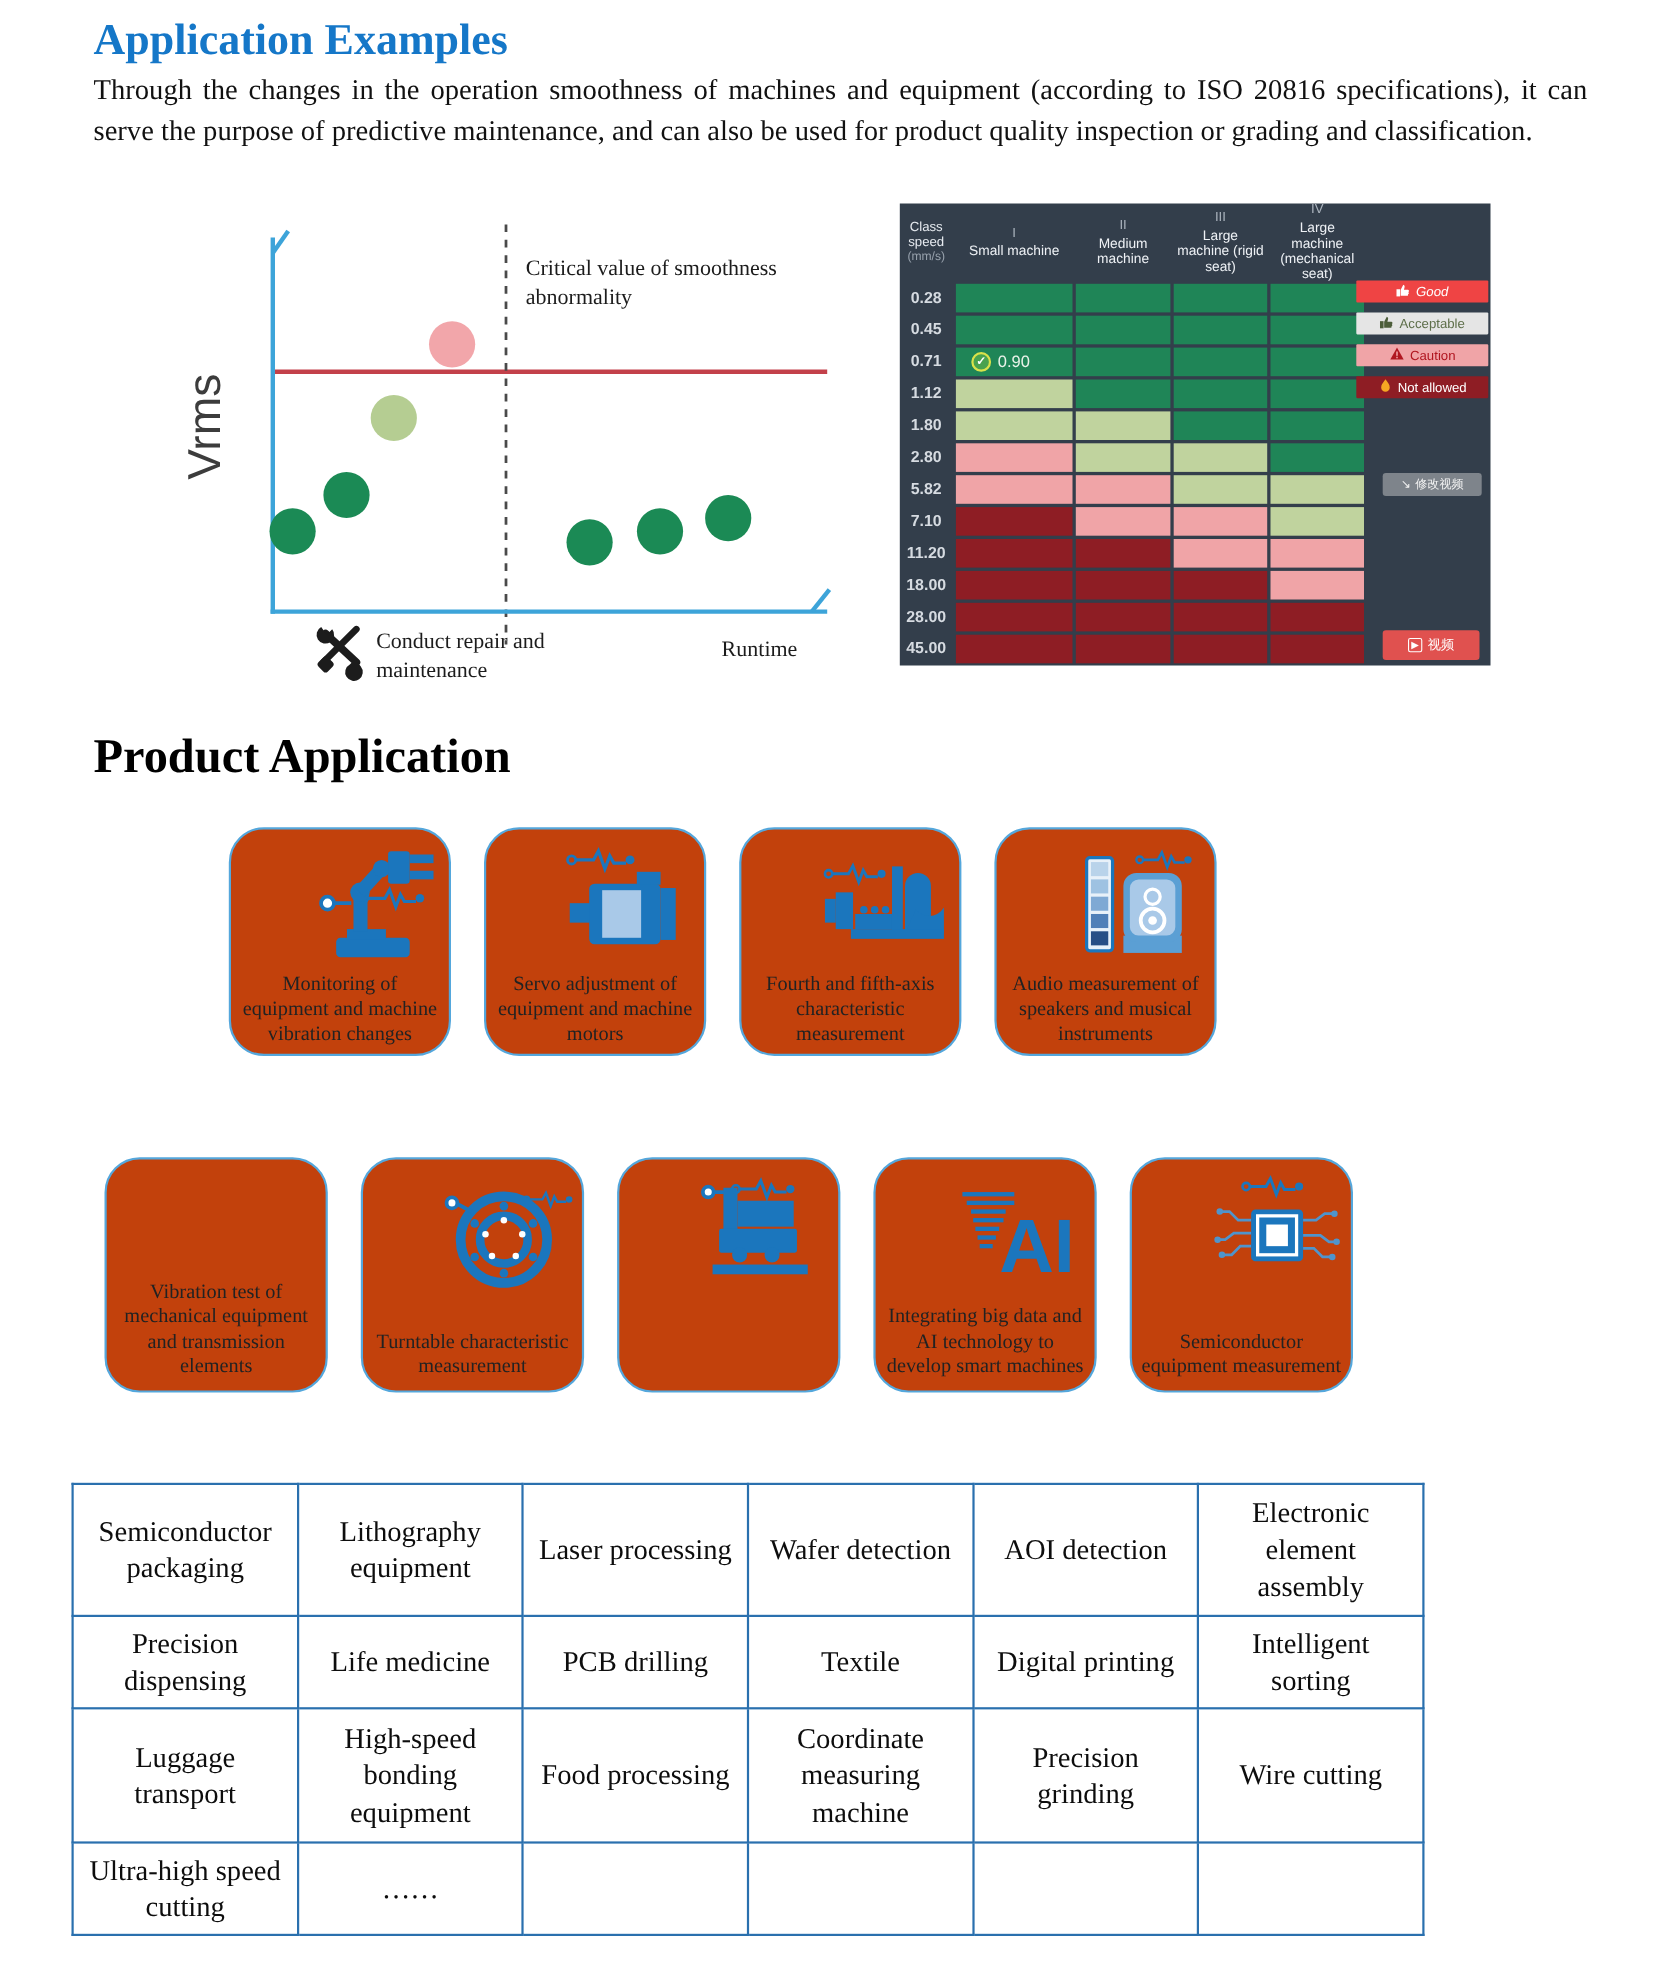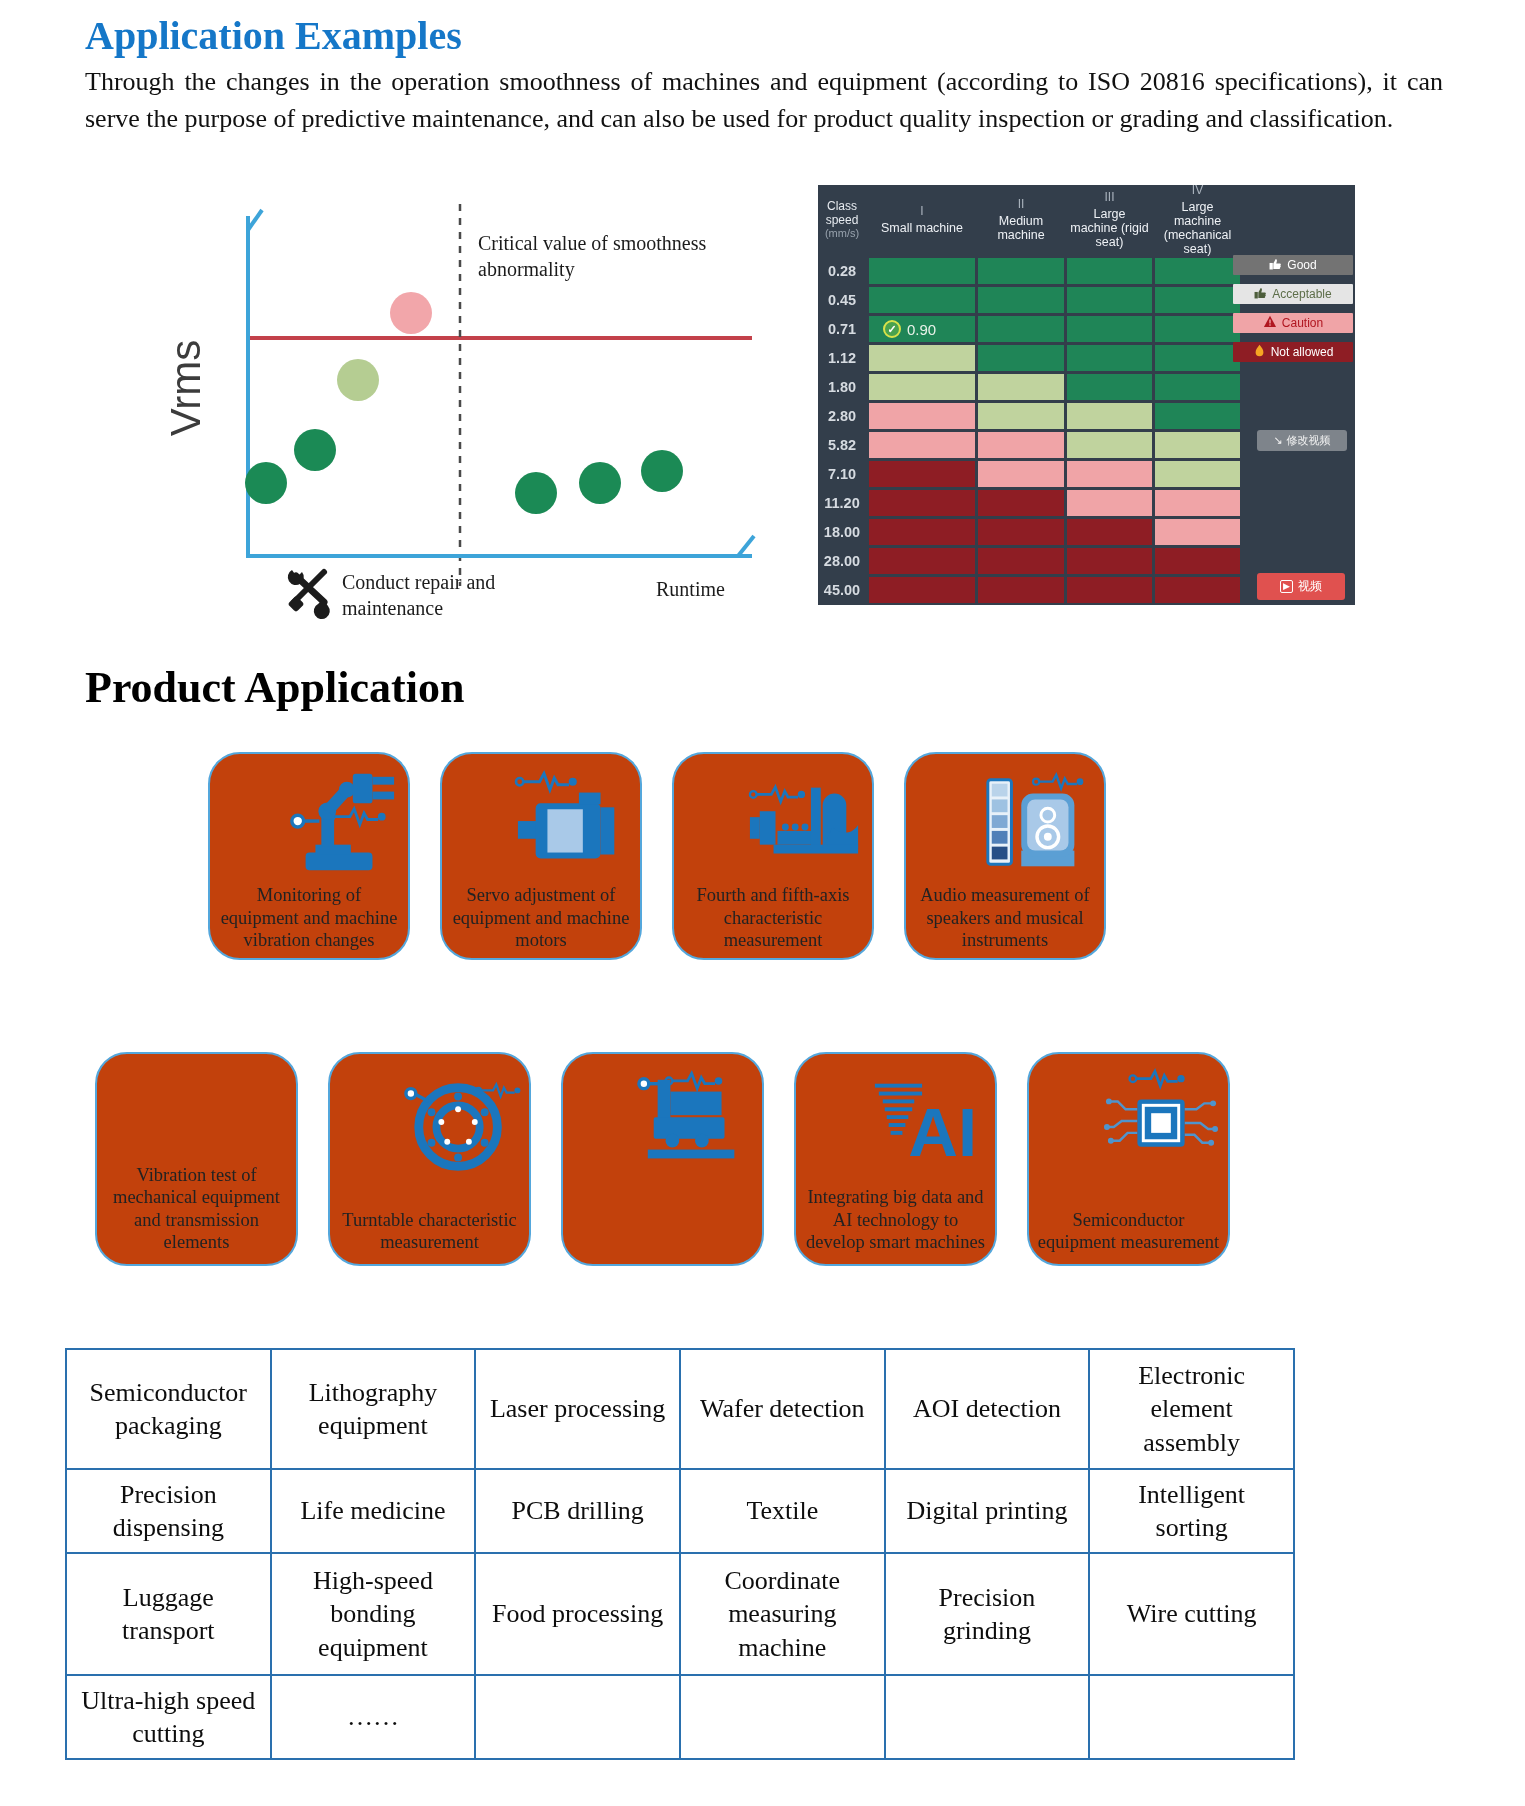--- a/index.html
+++ b/index.html
@@ -182,21 +182,21 @@
         <div class="sev-cell sev-N"></div>
         <div class="sev-cell sev-N"></div>
         <div class="sev-cell sev-N"></div>
         <div class="sev-label">45.00</div>
         <div class="sev-cell sev-N"></div>
         <div class="sev-cell sev-N"></div>
         <div class="sev-cell sev-N"></div>
         <div class="sev-cell sev-N"></div>
       </div>
     <div class="sev-legend" id="sev-legend">
-        <div class="sev-badge" style="background:#737373;color:#fff;">
+        <div class="sev-badge" style="background:#ef4444;color:#fff;font-style:italic;">
           <span><svg width="13" height="13" viewBox="0 0 12 12">
               <rect x="0.5" y="5.5" width="3" height="6" fill="#fff"></rect>
               <path d="M4 11V6l2.2-4.2c1 .3 1.4 1.2 1 2.4L6.7 6H10c1.2 0 1.2 1.8.4 2 .8.4.5 1.6-.3 1.7.4.5 0 1.3-.6 1.3H4z" fill="#fff"></path>
             </svg></span>
           <span>Good</span>
         </div>
         <div class="sev-badge" style="background:#e5e5e5;color:#5d6e49;">
           <span><svg width="13" height="13" viewBox="0 0 12 12">
               <rect x="0.5" y="5.5" width="3" height="6" fill="#4d5e3b"></rect>
               <path d="M4 11V6l2.2-4.2c1 .3 1.4 1.2 1 2.4L6.7 6H10c1.2 0 1.2 1.8.4 2 .8.4.5 1.6-.3 1.7.4.5 0 1.3-.6 1.3H4z" fill="#4d5e3b"></path>

